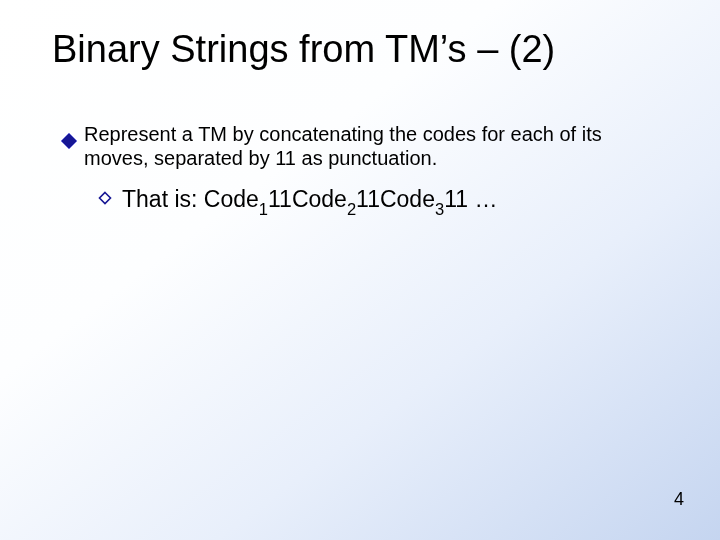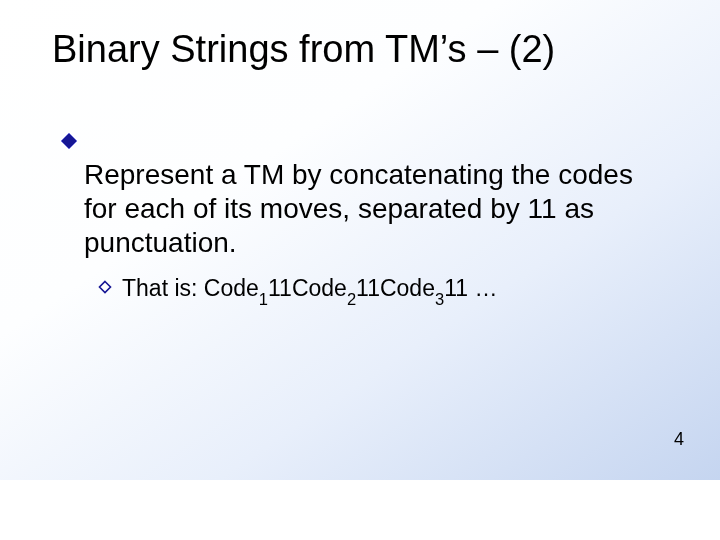--- a/index.html
+++ b/index.html
@@ -5,21 +5,21 @@
   html, body {
     margin: 0;
     padding: 0;
     width: 720px;
     height: 540px;
     overflow: hidden;
     font-family: Verdana, Geneva, sans-serif;
   }
   .slide {
     width: 720px;
-    height: 480px;
+    height: 540px;
     background: linear-gradient(to bottom right, #ffffff 0%, #fdfeff 35%, #e8effb 65%, #c5d5f0 100%);
     position: relative;
     box-sizing: border-box;
   }
   .title {
     position: absolute;
     top: 28px;
     left: 52px;
     right: 40px;
     font-size: 38px;
@@ -37,24 +37,23 @@
     display: flex;
     align-items: flex-start;
     margin-bottom: 14px;
   }
   .bullet1 .marker {
     flex: 0 0 auto;
     margin-top: 10px;
     margin-right: 6px;
   }
   .bullet1 .text {
-    font-size: 28px;
+    font-size: 20px;
     line-height: 1.22;
     color: #000;
-    margin-top: 36px;
   }
   .bullet2 {
     display: flex;
     align-items: flex-start;
     margin-left: 38px;
     margin-top: 4px;
     text-align: right;
   }
   .bullet2 .marker {
     flex: 0 0 auto;

